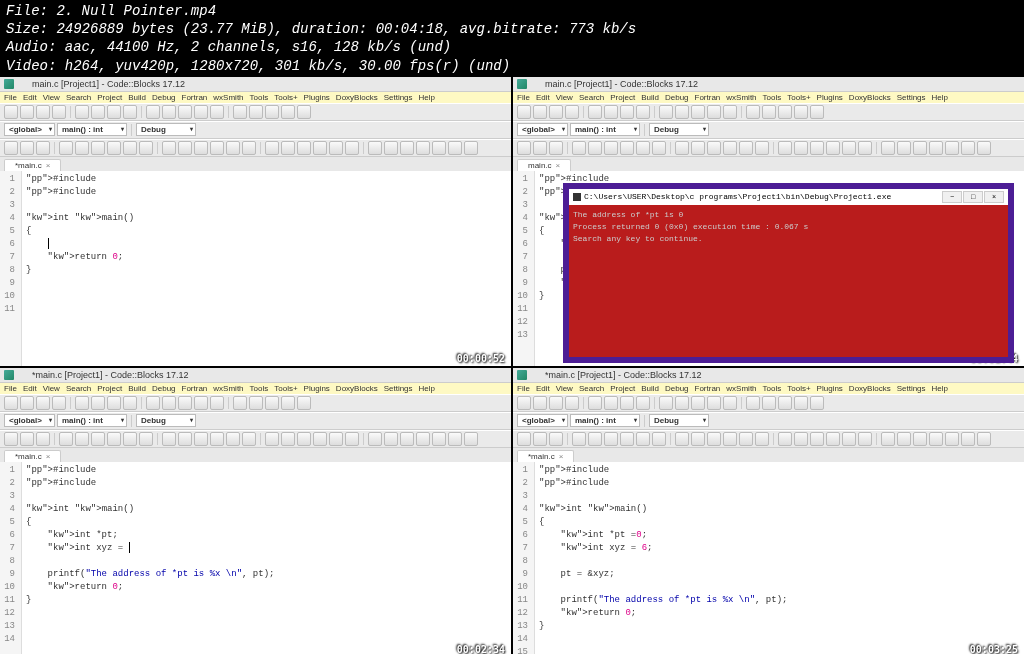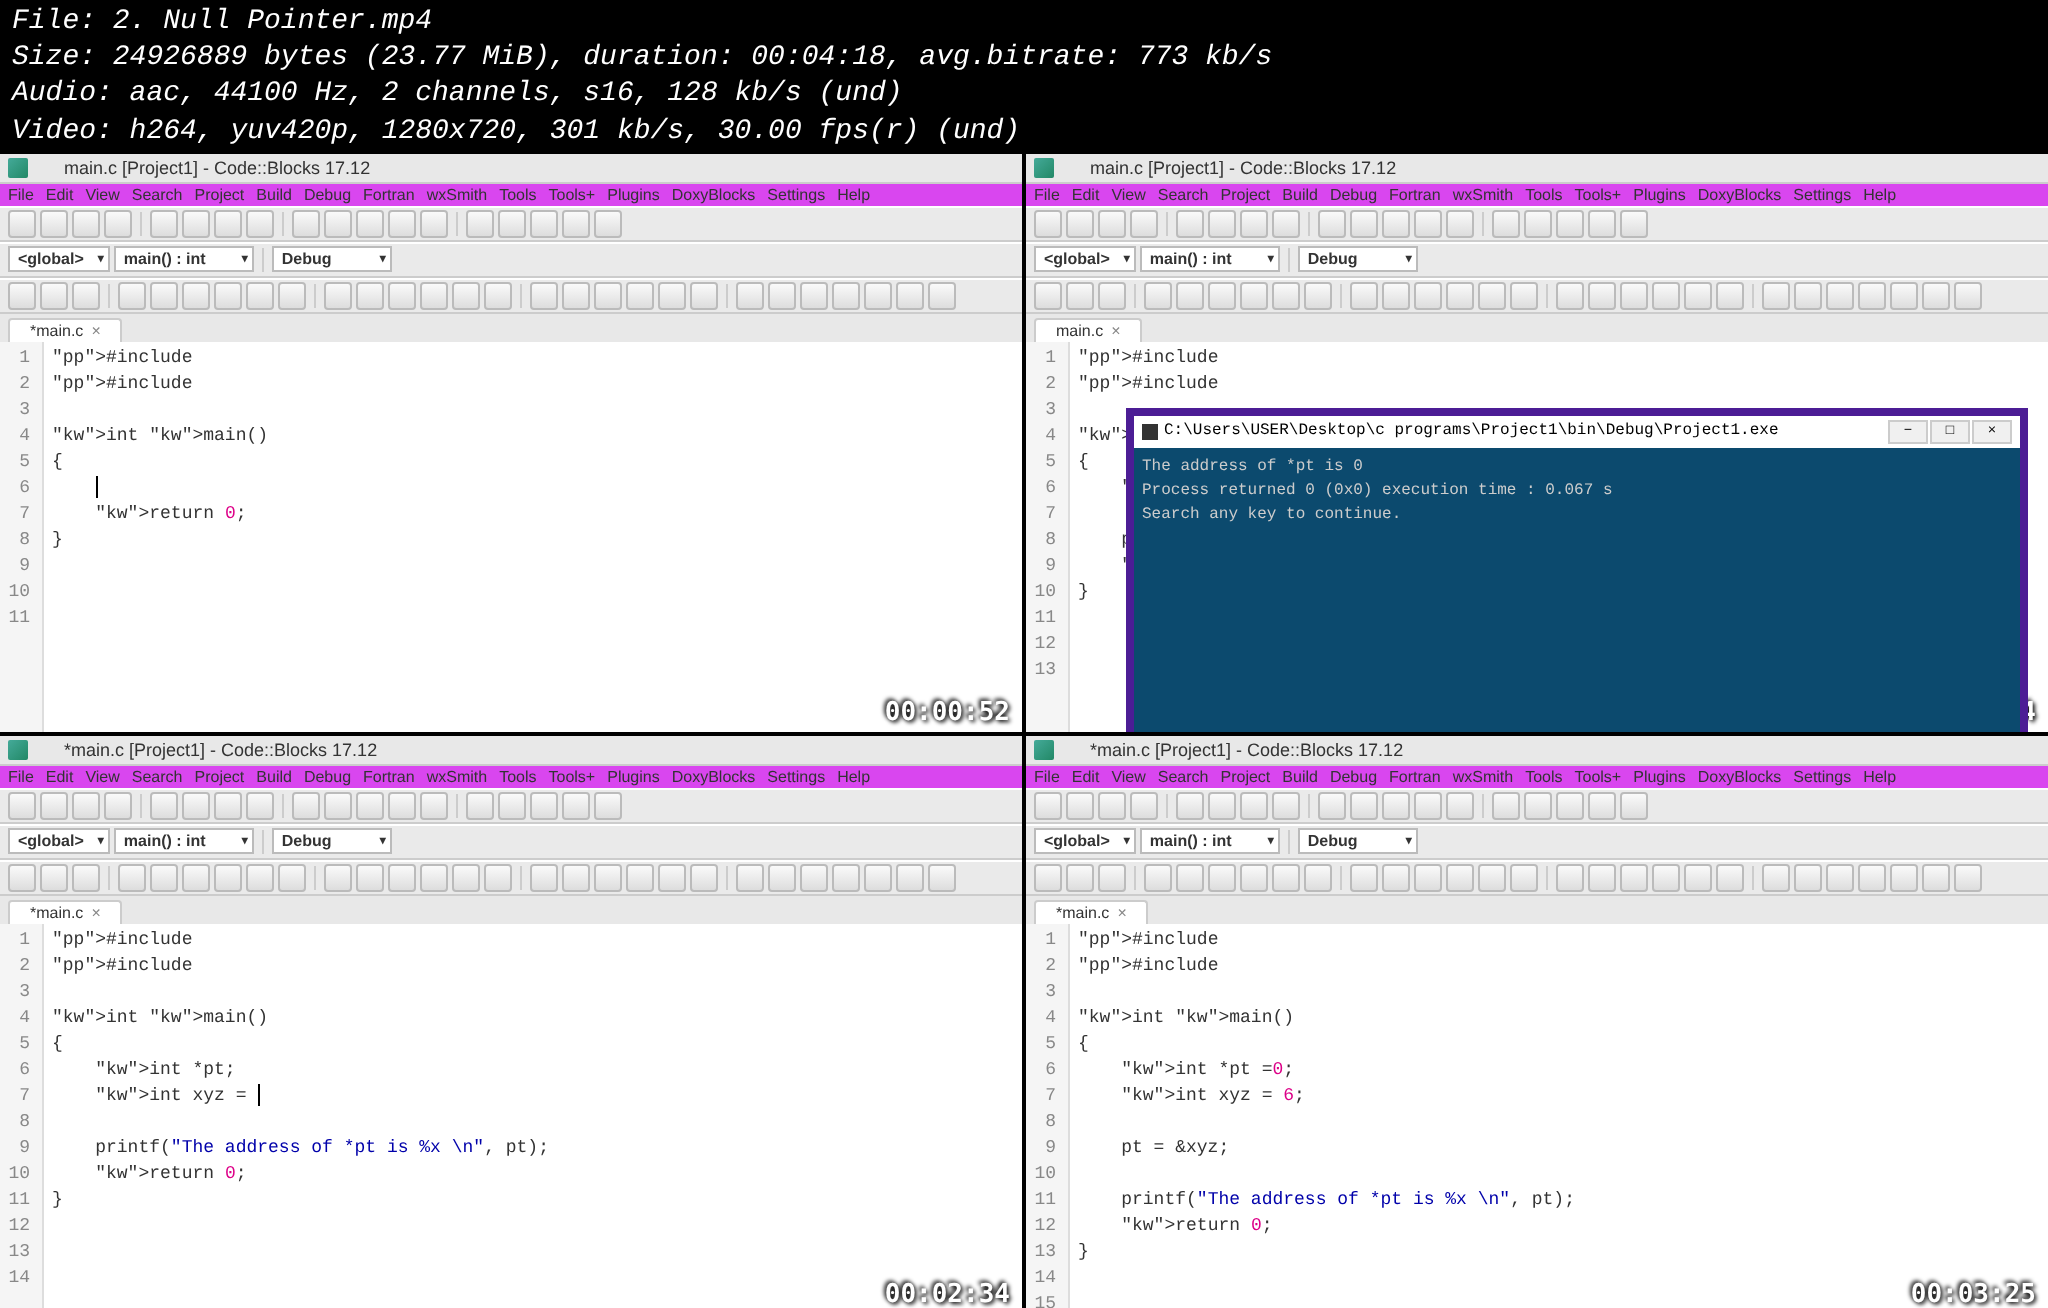--- a/index.html
+++ b/index.html
@@ -2,45 +2,45 @@
 <html><head>
 <meta charset="utf-8">
 <style>
 * { margin: 0; padding: 0; box-sizing: border-box; }
 body { width: 1024px; height: 654px; background: #000; font-family: Arial, sans-serif; overflow: hidden; }
 .header { background: #000; color: #fff; padding: 2px 6px; font-style: italic; font-size: 14px; line-height: 1.3; font-family: Liberation Mono, monospace; }
 .grid { display: grid; grid-template-columns: 1fr 1fr; grid-template-rows: 1fr 1fr; height: 580px; gap: 2px; background: #000; }
 .pane { background: #f0f0f0; display: flex; flex-direction: column; position: relative; overflow: hidden; }
 .titlebar { background: #e8e8e8; border-bottom: 1px solid #ccc; padding: 2px 4px; font-size: 9px; color: #333; display: flex; align-items: center; gap: 18px; }
 .titlebar-icon { width: 10px; height: 10px; background: linear-gradient(135deg, #4a9, #286); border-radius: 1px; }
-.menubar { background: #d946ef; padding: 1px 4px; font-size: 8px; color: #333; display: flex; gap: 6px; }
+.menubar { background: #fef9c3; padding: 1px 4px; font-size: 8px; color: #333; display: flex; gap: 6px; }
 .menubar span { cursor: default; }
 .toolbar { background: #eaeaea; border-top: 1px solid #fff; border-bottom: 1px solid #ccc; padding: 2px 4px; display: flex; align-items: center; gap: 2px; height: 18px; font-weight: bold; }
 .tb-btn { width: 14px; height: 14px; background: linear-gradient(#fafafa, #ddd); border: 1px solid #bbb; border-radius: 2px; font-size: 7px; display: flex; align-items: center; justify-content: center; }
 .tb-sep { width: 1px; height: 12px; background: #ccc; margin: 0 2px; }
 .dropdown { background: #fff; border: 1px solid #bbb; font-size: 8px; padding: 1px 12px 1px 4px; color: #333; position: relative; min-width: 50px; }
 .dropdown::after { content: "▾"; position: absolute; right: 2px; font-size: 6px; }
 .tab-strip { background: #e8e8e8; padding: 2px 4px 0; display: flex; }
 .tab { background: #fff; border: 1px solid #ccc; border-bottom: none; padding: 1px 10px; font-size: 8px; color: #333; border-radius: 2px 2px 0 0; }
 .tab-close { margin-left: 4px; color: #888; }
 .editor { flex: 1; background: #fff; display: flex; font-family: 'Courier New', monospace; font-size: 9px; position: relative; }
 .gutter { background: #f5f5f5; border-right: 1px solid #ddd; padding: 2px 6px 2px 4px; text-align: right; color: #888; min-width: 22px; }
 .gutter .ln { line-height: 13px; }
 .code { flex: 1; padding: 2px 4px; color: #333; position: relative; }
 .code-line { line-height: 13px; white-space: pre; }
 .str { color: #00a; }
 .num { color: #d08; }
 .cursor { display: inline-block; width: 1px; height: 11px; background: #000; vertical-align: middle; }
-.console { position: absolute; top: 33px; left: 50px; right: 10px; height: 180px; background: #0c4a6e; border: 4px solid #4c1d95; z-index: 10; }
+.console { position: absolute; top: 12px; left: 50px; right: 10px; height: 180px; background: #b91c1c; border: 6px solid #4c1d95; z-index: 10; }
 .console-title { background: #fff; color: #000; font-size: 8px; padding: 2px 4px; display: flex; align-items: center; }
 .console-title-icon { width: 8px; height: 8px; background: #333; margin-right: 3px; }
 .console-controls { margin-left: auto; display: flex; gap: 1px; }
 .console-ctrl { width: 20px; height: 12px; border: 1px solid #ccc; background: #f0f0f0; font-size: 7px; text-align: center; line-height: 10px; }
 .console-body { padding: 4px; color: #ccc; font-family: Liberation Mono, monospace; font-size: 8px; line-height: 12px; }
-.timestamp { position: absolute; bottom: 2px; right: 6px; color: #fff; font-size: 13px; font-weight: bold; text-shadow: 1px 1px 2px #000, -1px -1px 2px #000; font-family: monospace; }
+.timestamp { position: absolute; bottom: 2px; right: 6px; color: #fff; font-size: 10px; font-weight: bold; text-shadow: 1px 1px 2px #000, -1px -1px 2px #000; font-family: monospace; }
 </style>
 </head>
 <body>
 
 <div class="header">
   <div>File: 2. Null Pointer.mp4</div>
   <div>Size: 24926889 bytes (23.77 MiB), duration: 00:04:18, avg.bitrate: 773 kb/s</div>
   <div>Audio: aac, 44100 Hz, 2 channels, s16, 128 kb/s (und)</div>
   <div>Video: h264, yuv420p, 1280x720, 301 kb/s, 30.00 fps(r) (und)</div>
 </div>

